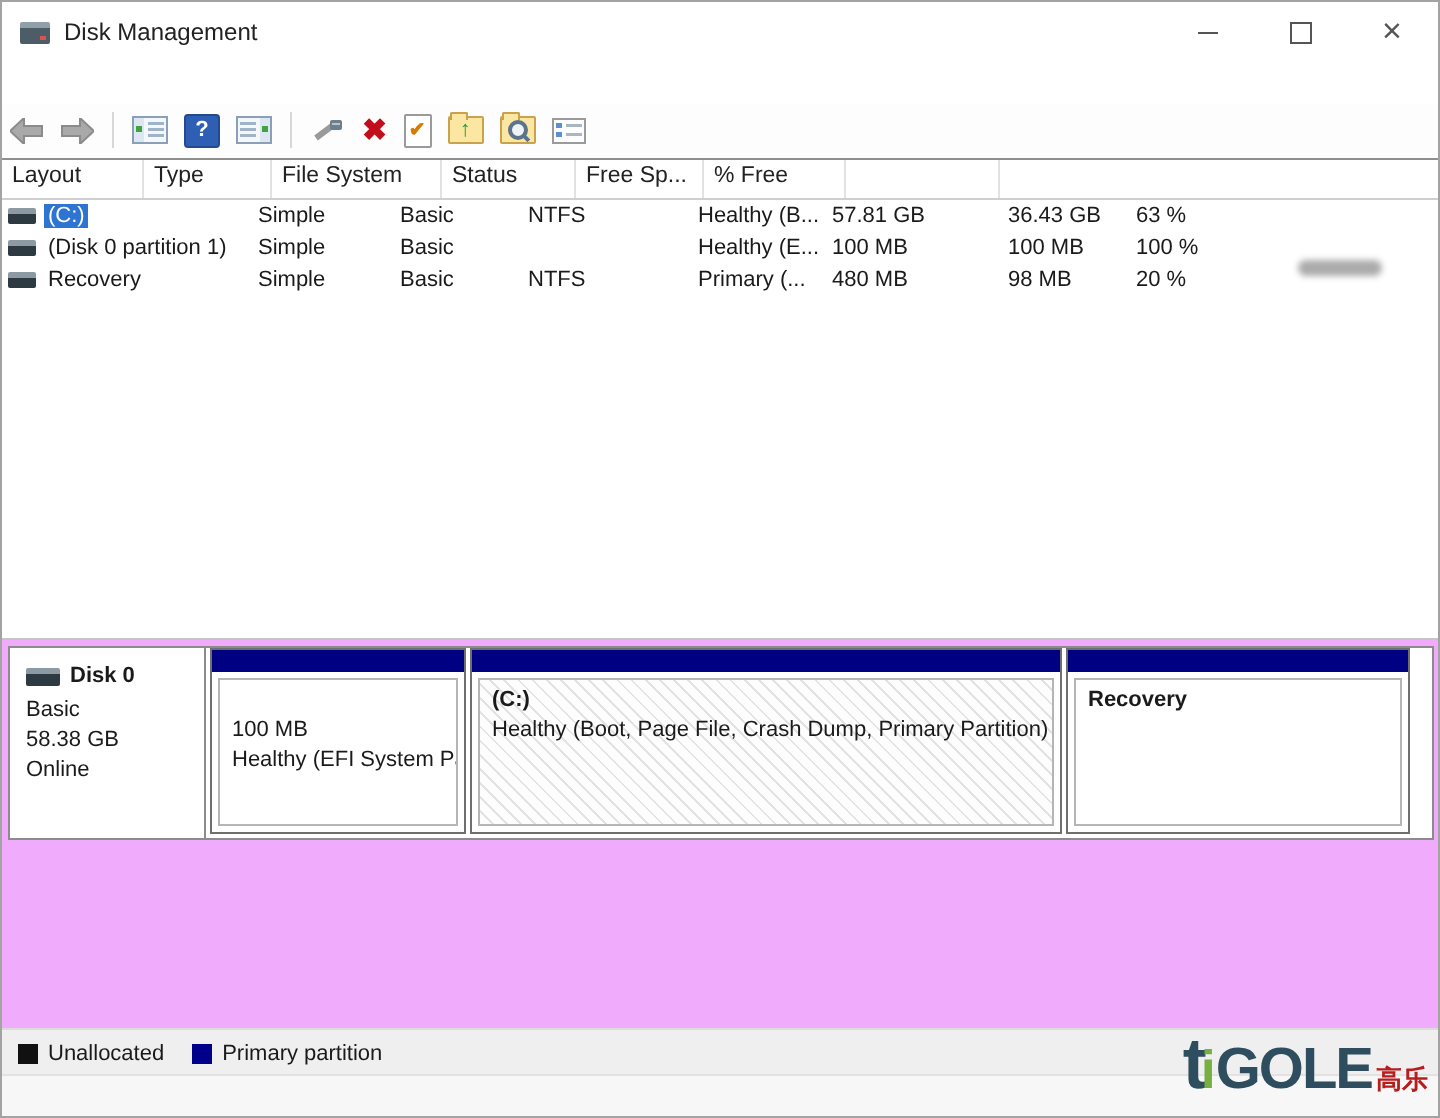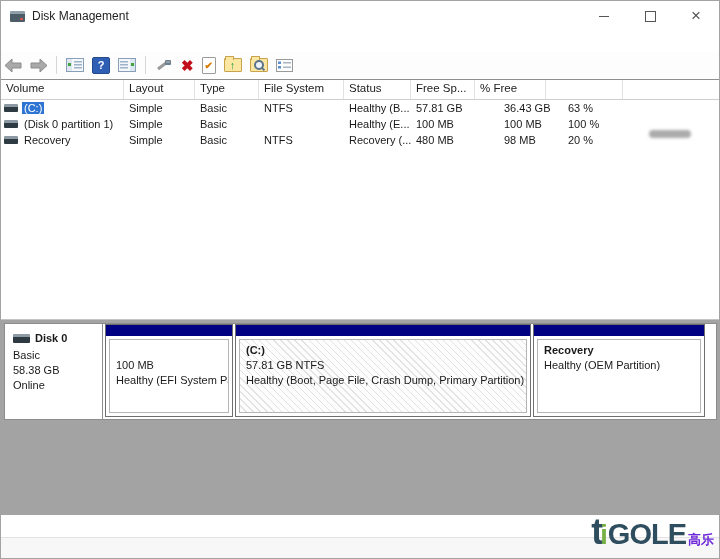--- a/index.html
+++ b/index.html
@@ -49,21 +49,21 @@
   .cell{box-sizing:border-box;padding-left:5px;white-space:nowrap;overflow:hidden;}
   .volcell{display:flex;align-items:center;padding-left:3px;}
   .vol-icon{width:14px;height:8px;margin-right:4px;flex:none;border-radius:1px;
             background:linear-gradient(#8d9aa3 0 3px,#2e3a42 3px 100%);}
   .vol-label{padding:0 2px;}
   .vol-label.selected{background:#2e75d3;color:#fff;}
   .redacted{position:absolute;left:648px;top:50px;width:42px;height:8px;background:#8f8f8f;border-radius:4px;
             filter:blur(1.6px);opacity:.75;}
 
   
-  .graphpane{position:absolute;top:318px;left:0;right:0;height:195px;background:#a3a3a3;border-top:1px solid #c4c4c4;text-decoration:underline;}
+  .graphpane{position:absolute;top:318px;left:0;right:0;height:195px;background:#f0abfc;border-top:1px solid #c4c4c4;text-decoration:underline;}
   .disk-band{position:absolute;top:3px;left:3px;width:711px;height:95px;background:#fff;border:1px solid #8c8c8c;}
   .disk-info{position:absolute;top:0;left:0;width:98px;height:100%;box-sizing:border-box;
              border-right:1px solid #8c8c8c;padding:7px 0 0 8px;font-size:11px;line-height:15px;}
   .disk-title{display:flex;align-items:center;font-weight:bold;margin-bottom:2px;}
   .disk-icon{width:17px;height:9px;margin-right:5px;border-radius:1px;
              background:linear-gradient(#8d9aa3 0 3px,#2e3a42 3px 100%);}
   .partitions{position:absolute;top:0;left:100px;right:0;height:100%;display:flex;gap:2px;padding-top:0;}
   .partition{box-sizing:border-box;height:93px;margin-top:0;border:1px solid #6f6f6f;background:#fff;position:relative;flex:none;}
   .pbar{height:11px;background:#000082;}
   .pbody{position:absolute;top:14px;left:3px;right:3px;bottom:3px;border:1px solid #b5b5b5;background:#fff;
@@ -173,21 +173,20 @@
           <rect x="2" y="2.5" width="3" height="2.5" fill="#5a8fd0"></rect>
           <rect x="2" y="7" width="3" height="2.5" fill="#5a8fd0"></rect>
           <rect x="7" y="3" width="8" height="1.5" fill="#a9b6c2"></rect>
           <rect x="7" y="7.5" width="8" height="1.5" fill="#a9b6c2"></rect>
         </svg>
     </button>
   </div>
 
   <div class="listpane">
     <div class="vheader" id="vheader">
-        <div class="hcell" style="width: 123px;">Volume</div>
         <div class="hcell" style="width: 71px;">Layout</div>
         <div class="hcell" style="width: 64px;">Type</div>
         <div class="hcell" style="width: 85px;">File System</div>
         <div class="hcell" style="width: 67px;">Status</div>
         <div class="hcell" style="width: 64px;">Free Sp...</div>
         <div class="hcell" style="width: 71px;">% Free</div>
         <div class="hcell" style="width: 77px;"></div>
       </div>
     <div id="vrows">
         <div class="vrow">
@@ -217,21 +216,21 @@
           <div class="cell" style="width: 71px;">100 %</div>
         </div>
         <div class="vrow">
           <div class="cell volcell" style="width: 123px; padding-left: 3px;">
             <span class="vol-icon"></span>
             <span class="vol-label">Recovery</span>
           </div>
           <div class="cell" style="width: 71px;">Simple</div>
           <div class="cell" style="width: 64px;">Basic</div>
           <div class="cell" style="width: 85px;">NTFS</div>
-          <div class="cell" style="width: 67px;">Recovery (...</div>
+          <div class="cell" style="width: 67px;">Primary (...</div>
           <div class="cell" style="width: 88px;">480 MB</div>
           <div class="cell" style="width: 64px;">98 MB</div>
           <div class="cell" style="width: 71px;">20 %</div>
         </div>
       </div>
     <div class="redacted"></div>
   </div>
 
   <div class="graphpane">
     <div class="disk-band">
@@ -250,37 +249,45 @@
             <div class="pbody">
               <div class="pname"></div>
               <div>100 MB</div>
               <div>Healthy (EFI System Pa</div>
             </div>
           </div>
           <div class="partition" style="width: 296px;">
             <div class="pbar" style="background: rgb(0, 0, 130);"></div>
             <div class="pbody hatched">
               <div class="pname">(C:)</div>
-              <div>57.81 GB NTFS</div>
               <div>Healthy (Boot, Page File, Crash Dump, Primary Partition)</div>
             </div>
           </div>
           <div class="partition" style="width: 172px;">
             <div class="pbar" style="background: rgb(0, 0, 130);"></div>
             <div class="pbody">
               <div class="pname">Recovery</div>
-              <div>Healthy (OEM Partition)</div>
             </div>
           </div>
         </div>
     </div>
   </div>
 
+  <div class="legendbar" id="legendbar">
+      <div class="legend-item">
+        <span class="legend-swatch" style="background: rgb(17, 17, 17);"></span>
+        <span>Unallocated</span>
+      </div>
+      <div class="legend-item">
+        <span class="legend-swatch" style="background: rgb(0, 0, 139);"></span>
+        <span>Primary partition</span>
+      </div>
+    </div>
   <div class="statusstrip"></div>
 
   <div class="logo">
     <span class="logo-t" style="color: rgb(46, 77, 94);">t</span>
     <span class="logo-i" style="color: rgb(118, 176, 67);">i</span>
     <span class="logo-main" style="color: rgb(46, 77, 94);">GOLE</span>
-    <span class="logo-cjk" style="color: #6d28d9;">高乐</span>
+    <span class="logo-cjk" style="color: #b91c1c;">高乐</span>
   </div>
 
 </div>
 
 </body></html>

